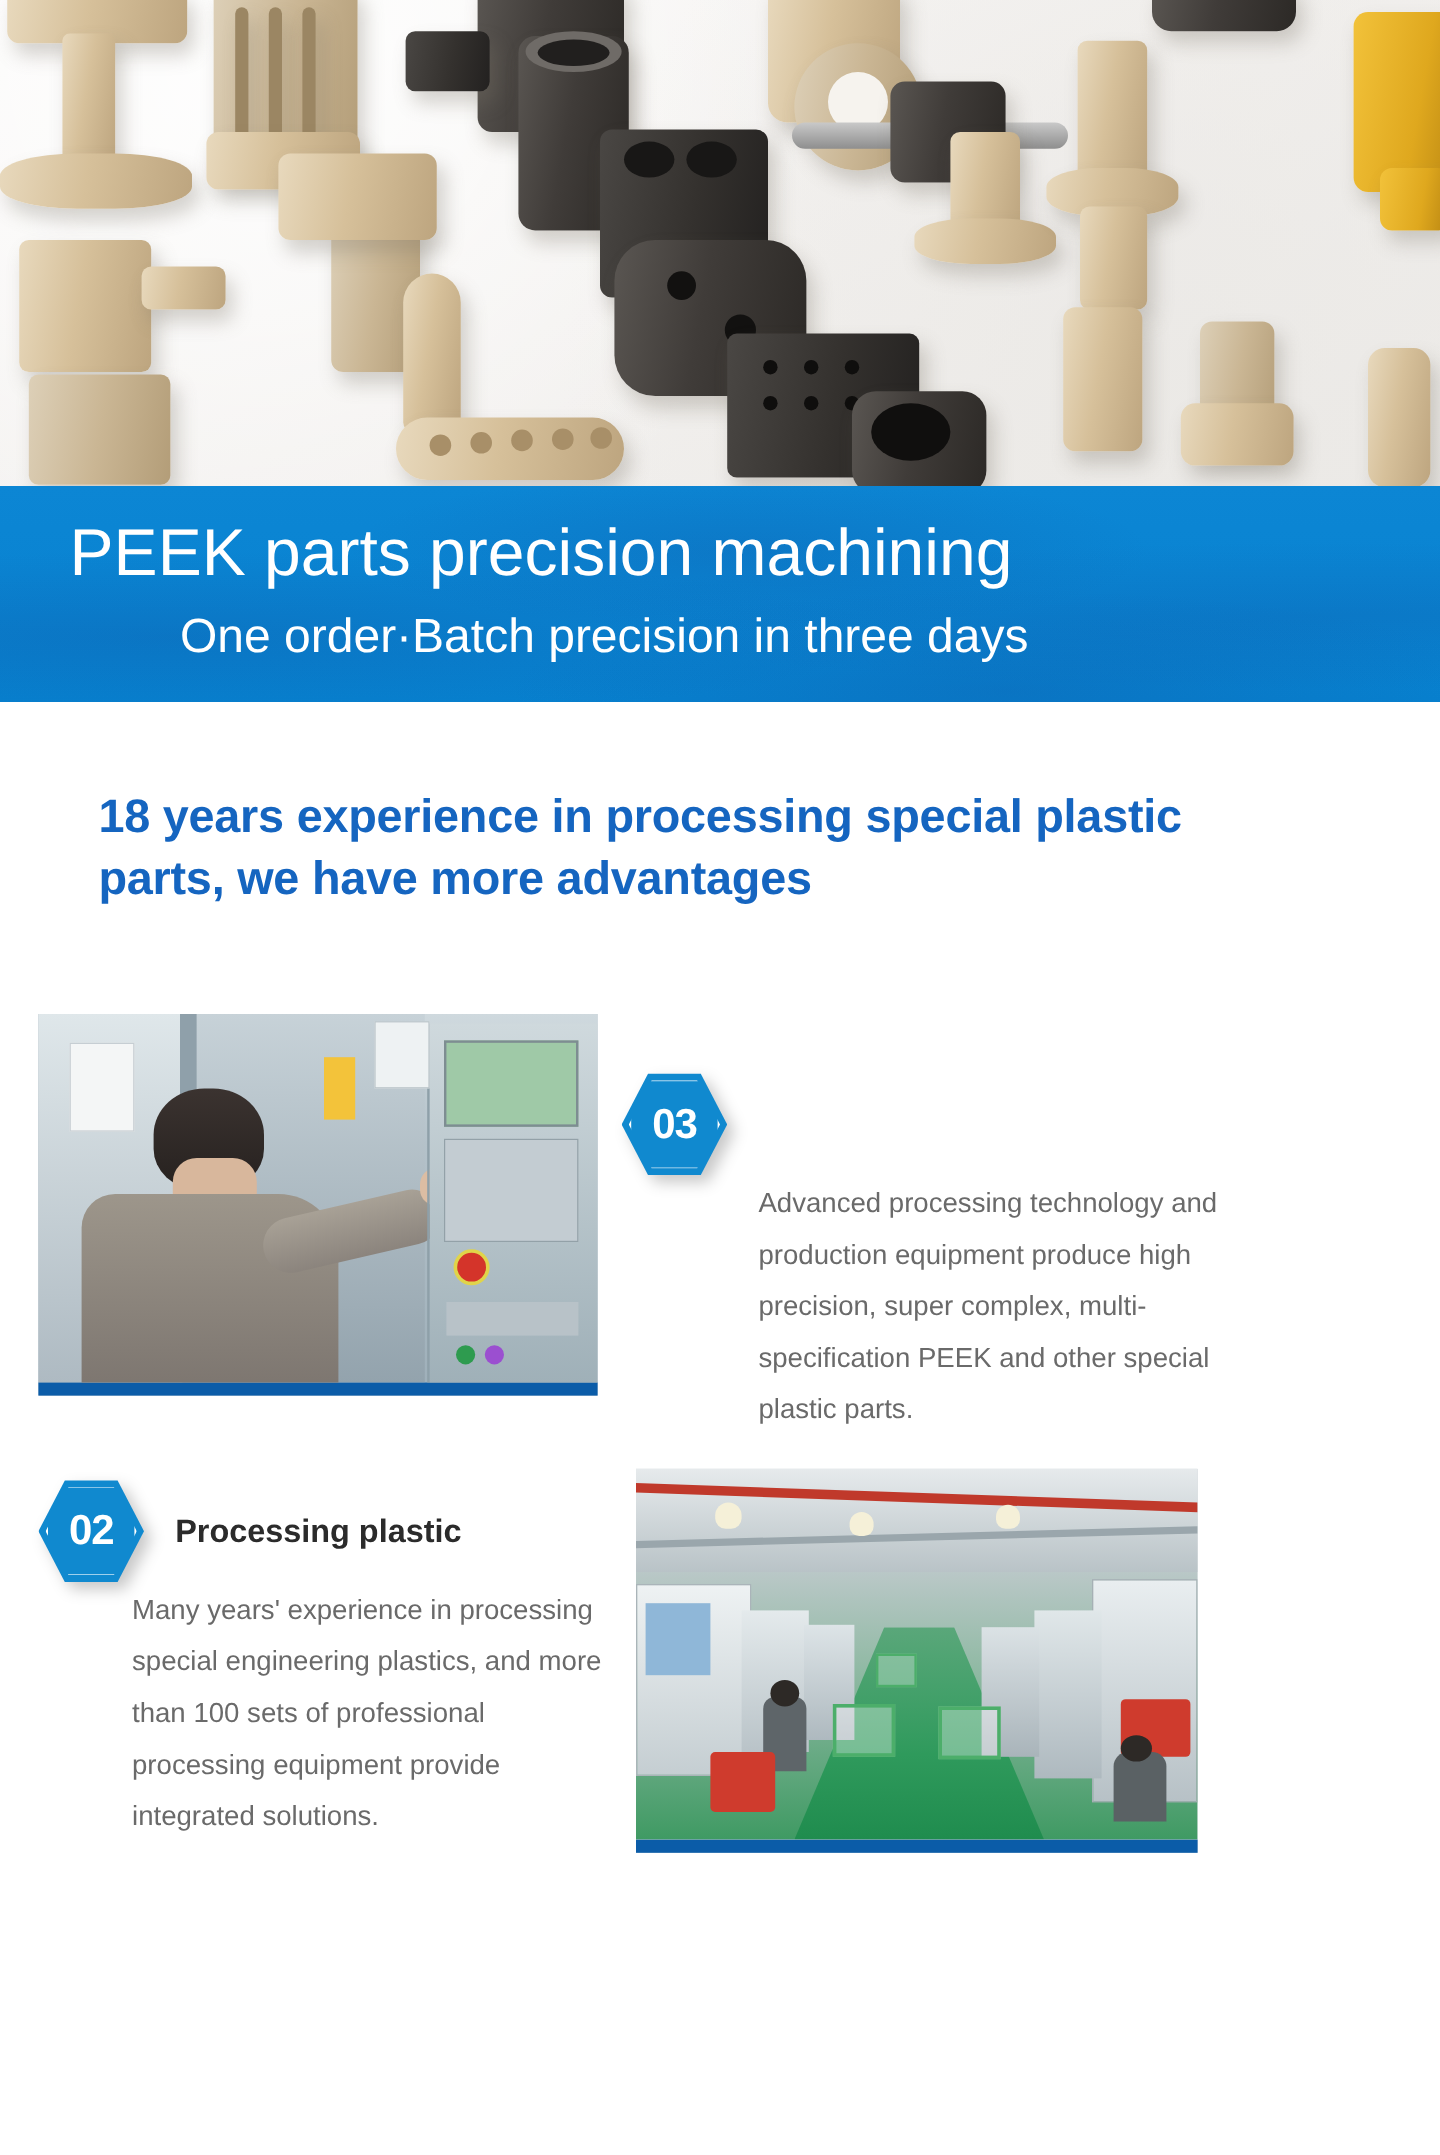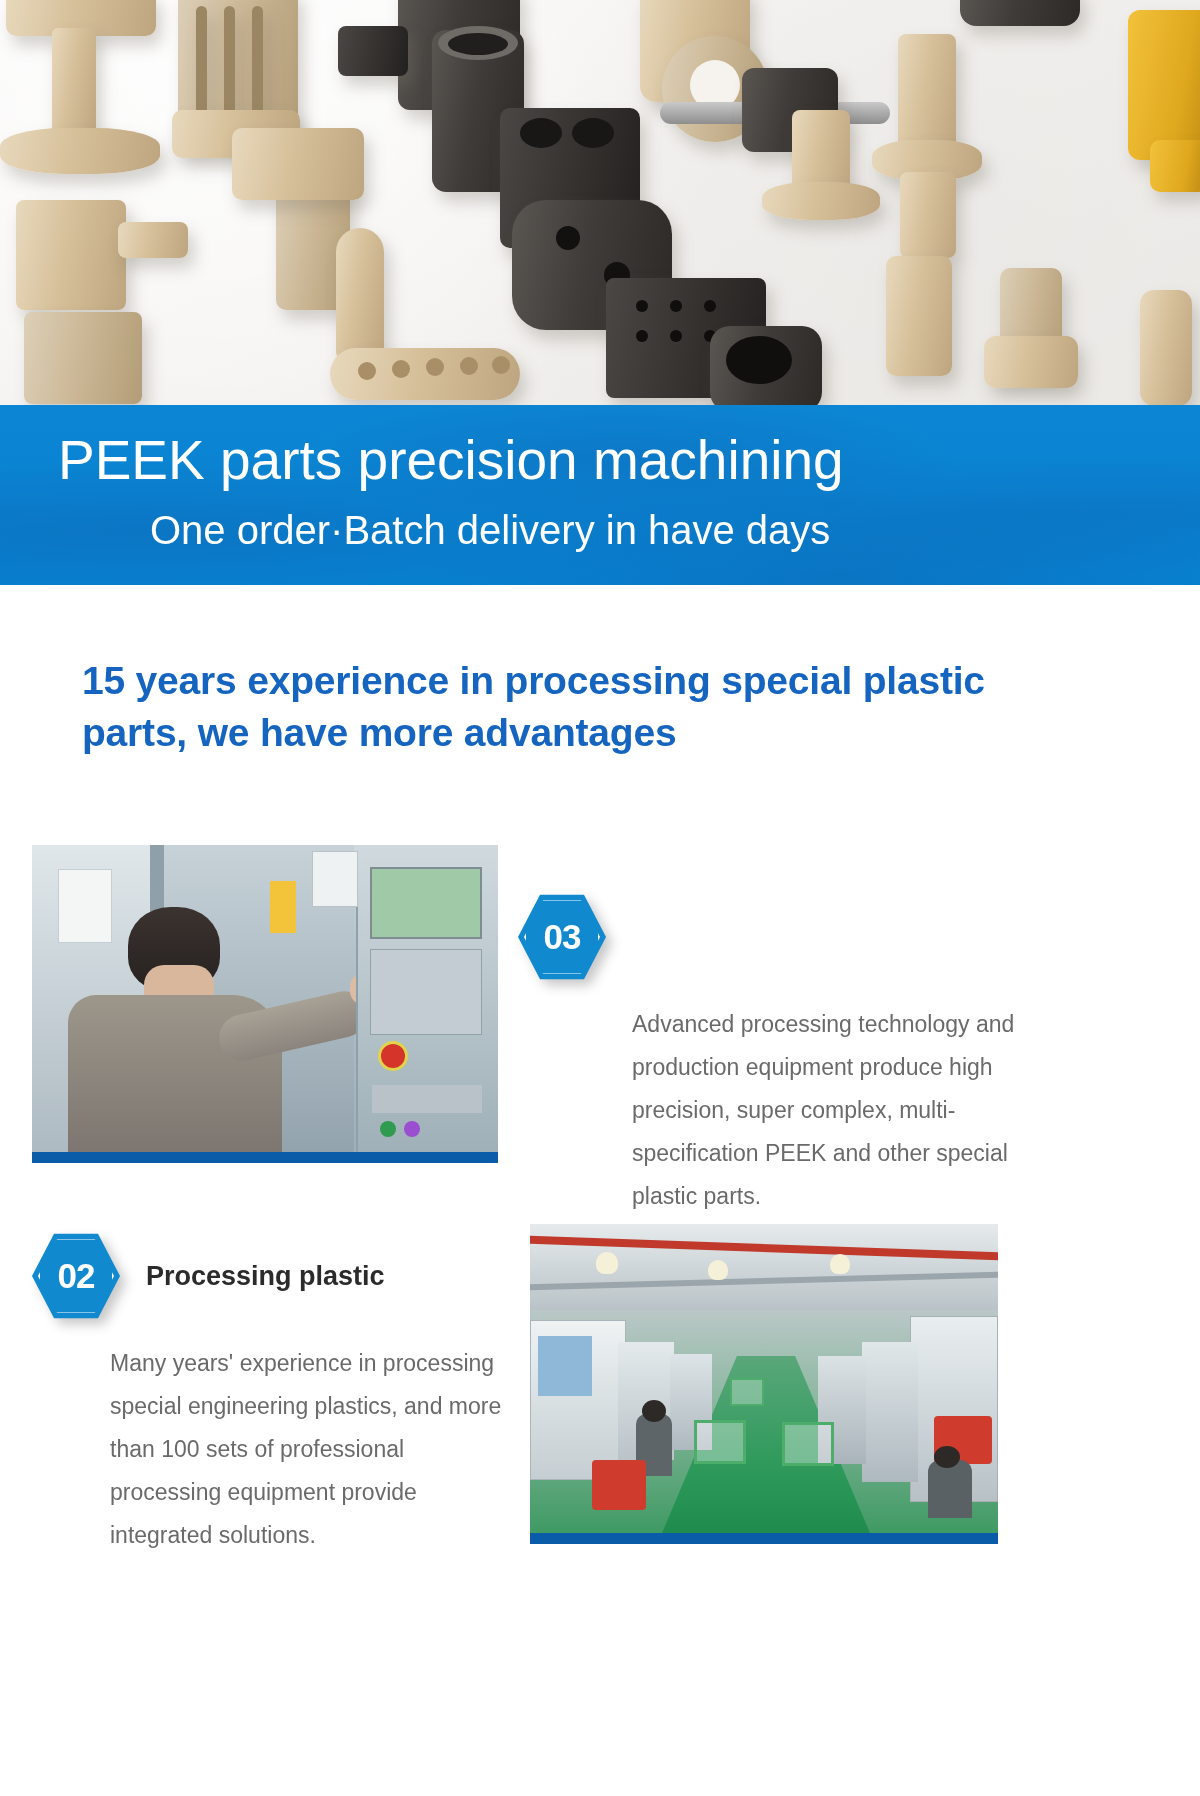--- a/index.html
+++ b/index.html
@@ -161,21 +161,20 @@
     letter-spacing: -1px;
     font-family: "Liberation Sans", sans-serif;
   }
   .feature-title {
     color: #2b2b2b;
     font-size: 27px;
     font-weight: bold;
     white-space: nowrap;
   }
   .feature-body {
-    margin-top: 22px;
     color: #6a6a6a;
     font-size: 23px;
     line-height: 43px;
     font-weight: 400;
   }
   .row1-body { padding-left: 114px; }
   .row2-body { padding-left: 78px; }
 </style>
 </head>
 <body>
@@ -256,24 +255,24 @@
     <div class="part tan shadowy" style="left:886px;top:256px;width:66px;height:120px;border-radius:10px;"></div>
     <div class="part tan2 shadowy" style="left:1000px;top:268px;width:62px;height:108px;border-radius:10px;"></div>
     <div class="part tan shadowy" style="left:984px;top:336px;width:94px;height:52px;border-radius:12px;"></div>
     <div class="part tan shadowy" style="left:1140px;top:290px;width:52px;height:116px;border-radius:14px;"></div>
   </div>
 </div>
 
 <div class="band">
   <div class="band-tint"></div>
   <div class="band-title">PEEK parts precision machining</div>
-  <div class="band-sub">One order·Batch delivery in have days</div>
-</div>
-
-<div class="headline">15 years experience in processing special plastic parts, we have more advantages</div>
+  <div class="band-sub">One order·Batch precision in three days</div>
+</div>
+
+<div class="headline">18 years experience in processing special plastic parts, we have more advantages</div>
 
 <div class="row1-photo">
   <div class="scene">
 
     <div class="part" style="left:0;top:0;width:120px;height:307px;background:linear-gradient(180deg,#dfe7ea,#aebac2);"></div>
     <div class="part" style="left:26px;top:24px;width:54px;height:74px;background:#f4f6f6;border:1px solid #c6ced3;"></div>
     <div class="part" style="left:118px;top:0;width:14px;height:307px;background:#8fa0aa;"></div>
 
     <div class="part" style="left:132px;top:0;width:190px;height:307px;background:linear-gradient(180deg,#c7d2d8,#93a3ad);"></div>
 

